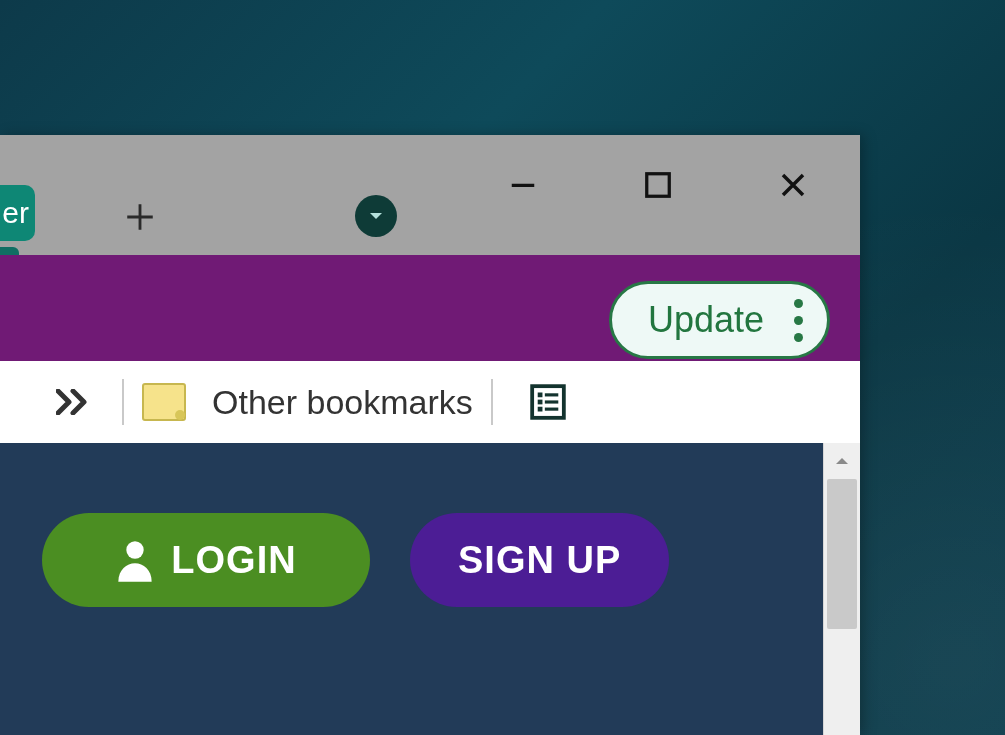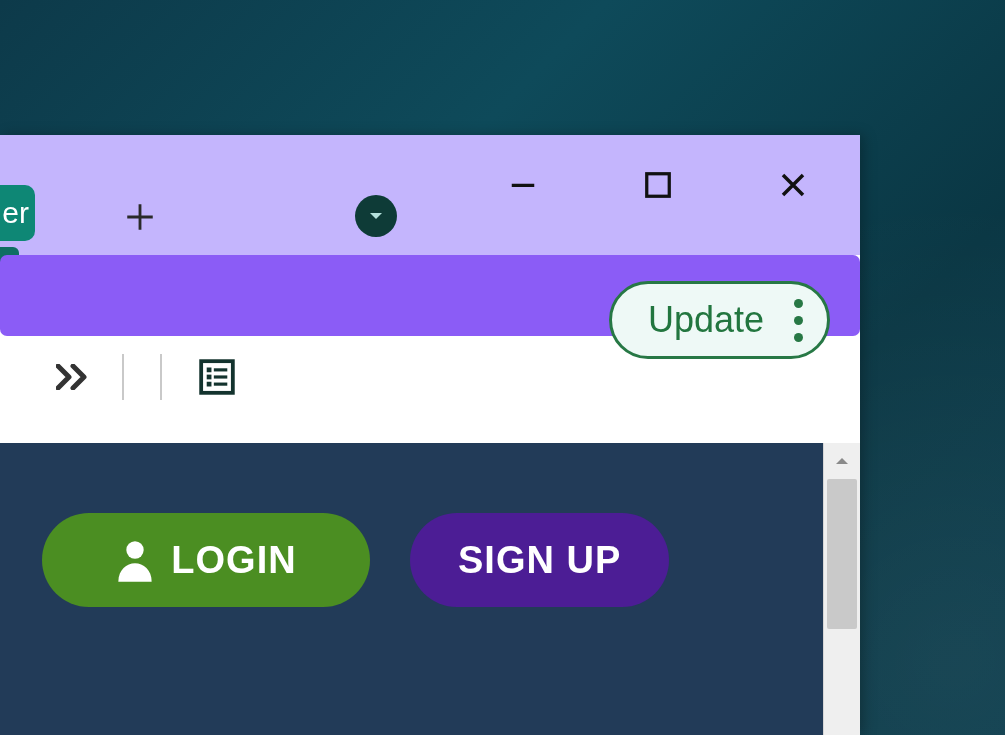--- a/index.html
+++ b/index.html
@@ -10,21 +10,21 @@
     position:relative;
   }
   
   .window{
     position:absolute;left:0;top:135px;width:860px;height:600px;
     background:#fff;
     box-shadow:4px 0 12px rgba(0,0,0,.25);
   }
   
   .tabstrip{
-    height:120px;background:#c4b5fd;position:relative;
+    height:120px;background:#a3a3a3;position:relative;
   }
   .tab-scrap{
     position:absolute;left:-3px;top:50px;height:56px;width:38px;
     background:#0e8775;border-radius:0 10px 10px 0;color:#fff;
     font-size:30px;display:flex;align-items:center;justify-content:flex-end;
     padding-right:6px;box-sizing:border-box;
   }
   .tab-scrap2{
     position:absolute;left:-3px;top:112px;height:20px;width:22px;
     background:#106e63;border-radius:0 6px 6px 0;
@@ -41,21 +41,21 @@
   }
   .search-tabs svg{width:18px;height:18px;}
   .win-controls{
     position:absolute;right:0;top:20px;height:60px;display:flex;
   }
   .win-btn{width:135px;height:60px;display:flex;align-items:center;justify-content:center;cursor:pointer;}
   .win-btn svg{width:30px;height:30px;}
 
   
   .toolbar{
-    height:81px;background:#8b5cf6;position:relative;border-radius:7px;
+    height:106px;background:#701a75;position:relative;
   }
   .update-pill{
     position:absolute;right:30px;top:26px;height:72px;
     border:3px solid #277845;border-radius:40px;background:#eef9f6;
     display:flex;align-items:center;gap:30px;padding:0 24px 0 36px;cursor:pointer;
   }
   .update-pill span{color:#22763f;font-size:36px;}
   .dots{display:flex;flex-direction:column;gap:8px;}
   .dots i{width:9px;height:9px;border-radius:50%;background:#277845;display:block;}
 
@@ -149,20 +149,24 @@
     </div>
   </div>
 
   <div class="bmbar">
     <div class="more">
       <svg viewBox="0 0 36 26">
         <path d="M2 2l11 11L2 24M17 2l11 11L17 24" stroke="#333" stroke-width="5" fill="none" stroke-linecap="round" stroke-linejoin="round"></path>
       </svg>
     </div>
     <div class="sep"></div>
+    <div class="bmfolder">
+      <div class="folder-ico"></div>
+      <span>Other bookmarks</span>
+    </div>
     <div class="sep"></div>
     <div class="reading">
       <svg class="list-ico" viewBox="0 0 24 24">
         <rect x="2" y="2" width="20" height="20" fill="none" stroke="#13332e" stroke-width="2.4"></rect>
         <rect x="5.5" y="6" width="3" height="3" fill="#13332e"></rect>
         <rect x="10" y="6.5" width="8.5" height="2" fill="#13332e"></rect>
         <rect x="5.5" y="10.5" width="3" height="3" fill="#13332e"></rect>
         <rect x="10" y="11" width="8.5" height="2" fill="#13332e"></rect>
         <rect x="5.5" y="15" width="3" height="3" fill="#13332e"></rect>
         <rect x="10" y="15.5" width="8.5" height="2" fill="#13332e"></rect>

